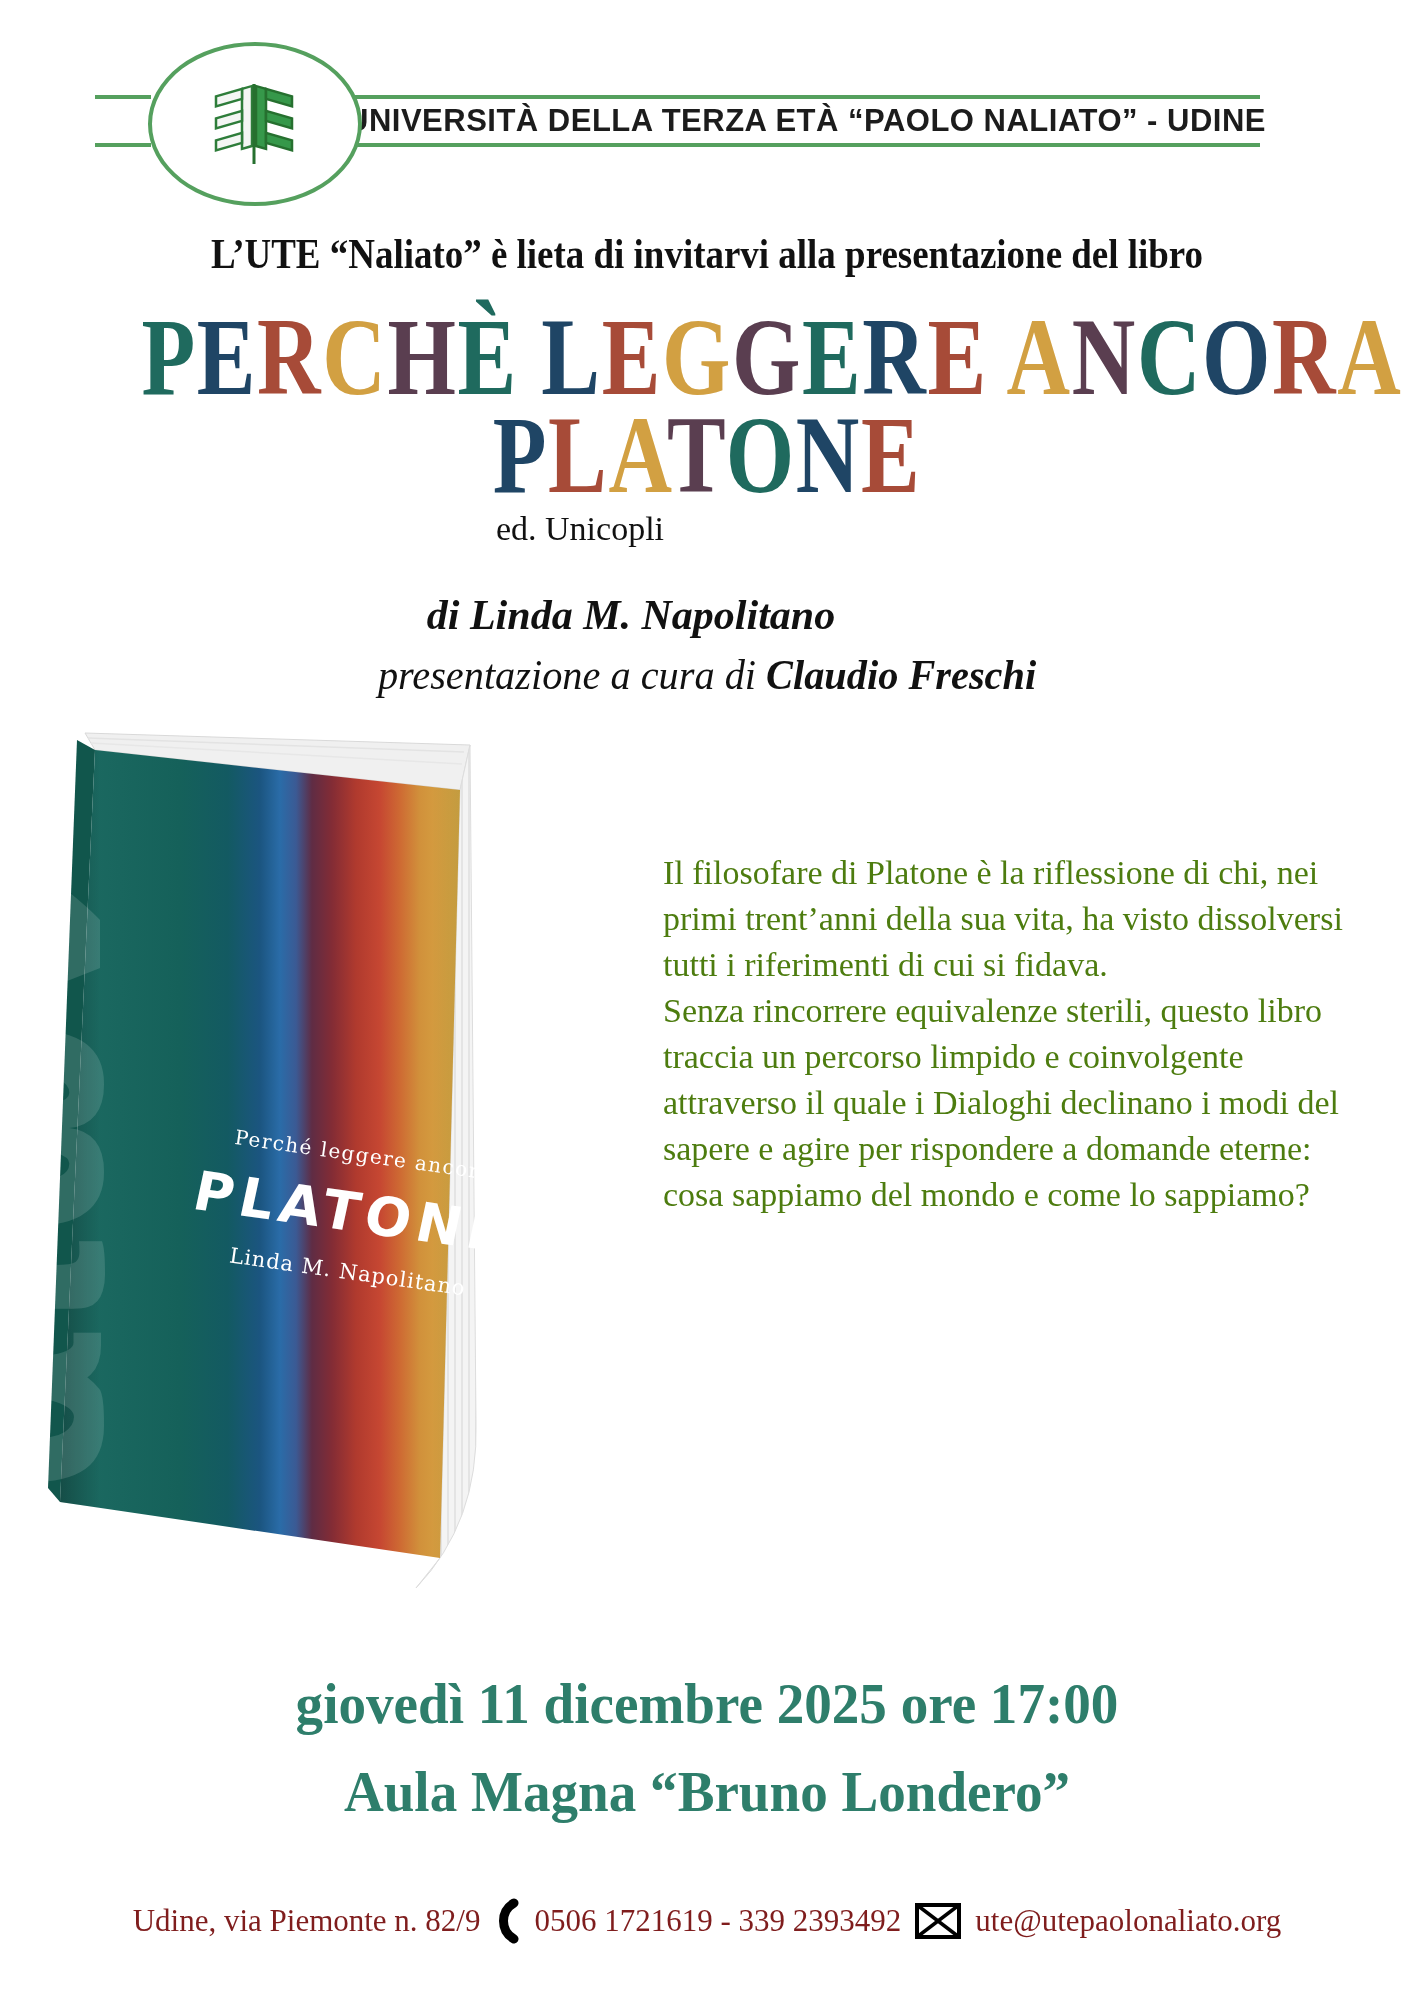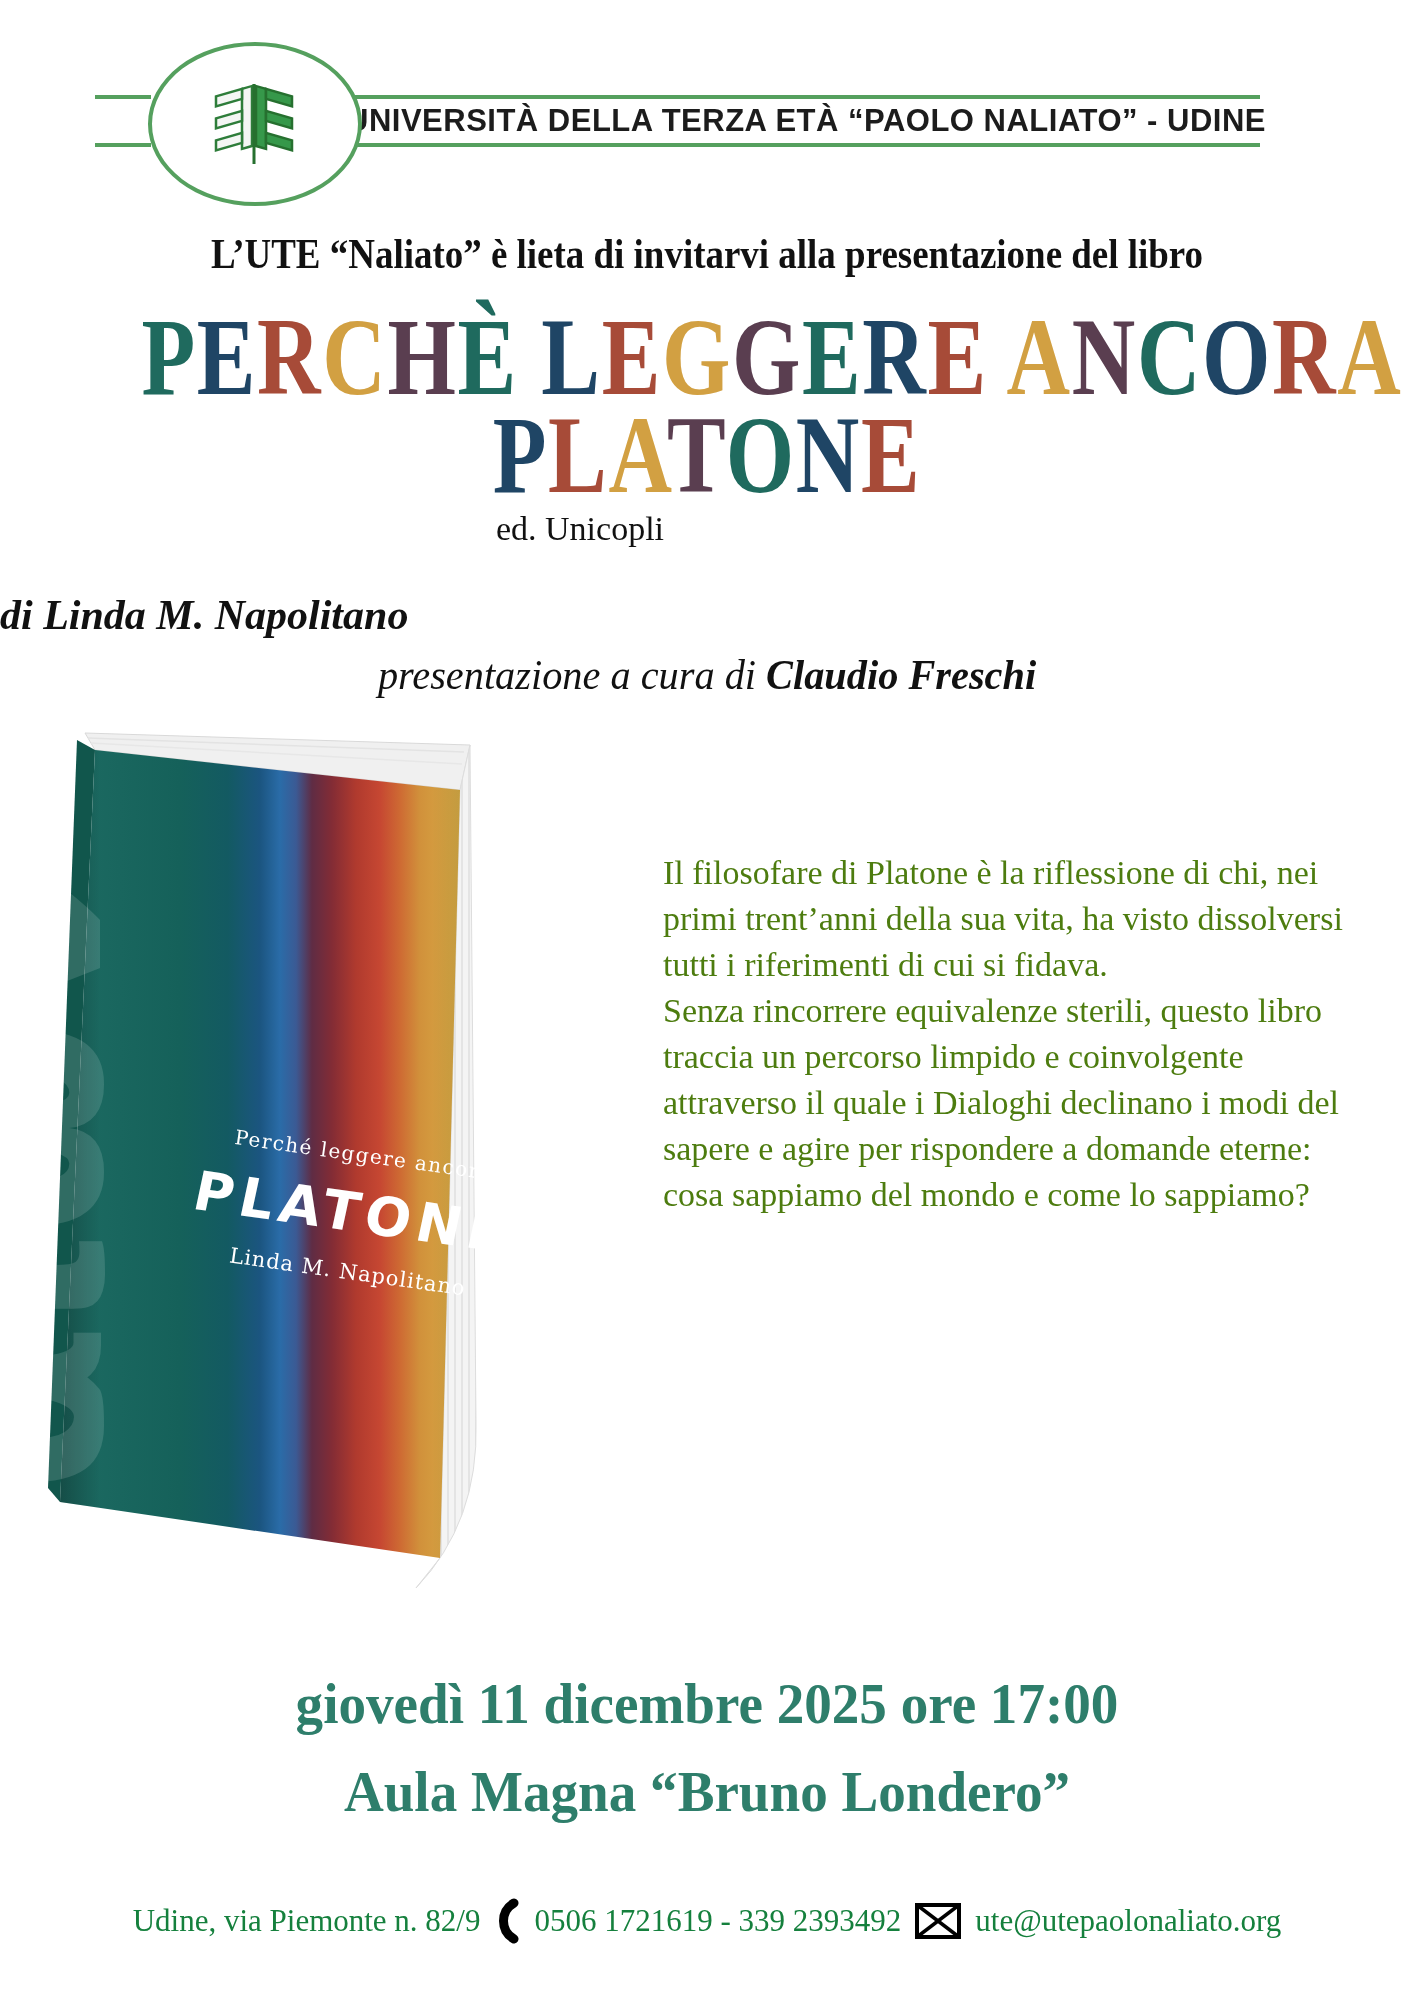--- a/index.html
+++ b/index.html
@@ -19,40 +19,40 @@
 
   
   .invitation{position:absolute;top:230px;left:0;width:1414px;text-align:center;
               font-weight:bold;font-size:42px;transform:scaleX(0.88);white-space:nowrap;}
   .title-line{position:absolute;left:0;width:1414px;text-align:center;font-weight:bold;
               font-size:110px;line-height:1;letter-spacing:2px;transform:scaleX(0.80);
               white-space:pre;}
   .title-1{top:302px;}
   .title-2{top:400px;}
   .edition{position:absolute;top:510px;left:0;width:1160px;text-align:center;font-size:34px;}
-  .byline-author{position:absolute;top:591px;left:0;width:1262px;text-align:left;
+  .byline-author{position:absolute;top:591px;left:0;width:1262px;text-align:center;
                  font-size:42px;font-weight:bold;font-style:italic;}
   .byline-presenter{position:absolute;top:651px;left:0;width:1414px;text-align:center;
                     font-size:42px;font-style:italic;transform:scaleX(0.96);}
   .byline-presenter b{font-weight:bold;}
 
   
   .description{position:absolute;left:663px;top:850px;width:680px;font-size:34px;
                line-height:46px;color:#4d7c0f;}
   .description p{margin:0;}
 
   
   .event-line{position:absolute;left:0;width:1414px;text-align:center;font-weight:bold;
               font-size:58px;color:#2E7E6B;transform:scaleX(0.95);white-space:nowrap;}
   .event-1{top:1670px;}
   .event-2{top:1758px;}
 
   
   .footer{position:absolute;top:1898px;left:0;width:1414px;display:flex;align-items:center;
-          justify-content:center;gap:13px;font-size:31px;color:#15803d;}
+          justify-content:center;gap:13px;font-size:31px;color:#7f1d1d;}
   .footer .icon{display:flex;align-items:center;}
 
   .book-svg{position:absolute;left:48px;top:722px;}
 </style>
 </head>
 <body>
 
 <div class="page">
 
   <div class="banner-line banner-stub"></div>

